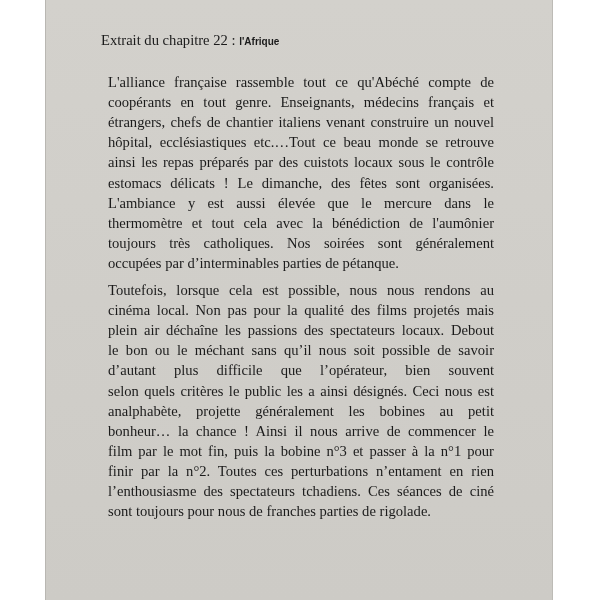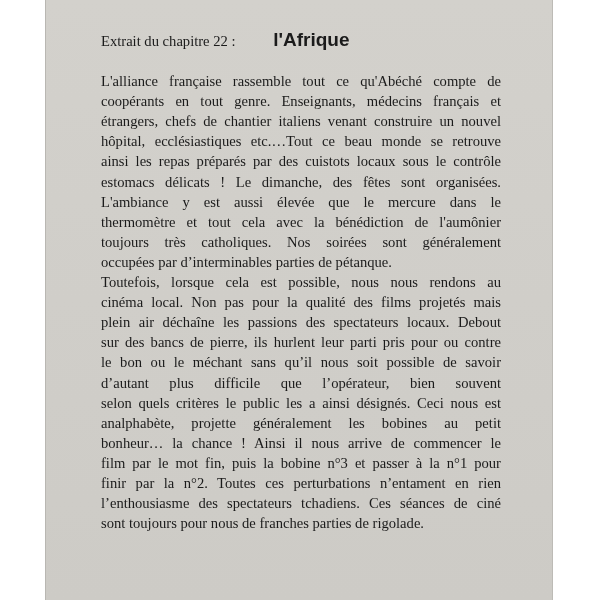--- a/index.html
+++ b/index.html
@@ -10,24 +10,24 @@
       position: absolute; left: 45px; top: 0; width: 508px; height: 600px;
       background: linear-gradient(180deg, #d3d1cc 0%, #d0cec9 50%, #cdcbc6 100%);
       box-shadow: 1px 0 0 #b9b7b2 inset, -1px 0 0 #bdbbb6 inset;
     }
     .content {
       position: absolute; left: 56px; top: 30px; width: 400px;
       font-family: "Liberation Serif", serif; color: #1b1b1b;
       font-size: 14.6px; line-height: 20.1px;
     }
     .heading { margin: 0 0 20px 0; font-size: 14.6px; }
-    .heading .bold { font-family: "Liberation Sans", sans-serif; font-weight: bold; font-size: 19px; margin-left: 34px; }
+    .heading .bold { font-family: "Liberation Sans", sans-serif; font-weight: bold; font-size: 10px; }
     .line { display: block; text-align: justify; text-align-last: justify; white-space: nowrap; height: 20.1px; }
     .line.last { text-align-last: left; }
-    .para { margin: 0; }
+    .para { margin: 7px; }
   </style>
 </head>
 <body>
 
 <div class="page">
   <div class="content">
     <div class="heading">
       <span>Extrait du chapitre 22 : </span><span class="bold">l'Afrique</span>
     </div>
     <div class="para">
@@ -39,21 +39,20 @@
       <span class="line">estomacs délicats ! Le dimanche, des fêtes sont organisées.</span>
       <span class="line">L'ambiance y est aussi élevée que le mercure dans le</span>
       <span class="line">thermomètre et tout cela avec la bénédiction  de l'aumônier</span>
       <span class="line">toujours très catholiques. Nos soirées sont généralement</span>
       <span class="line last">occupées par d’interminables parties de pétanque.</span>
     </div>
     <div class="para">
       <span class="line">Toutefois, lorsque cela est possible, nous nous rendons au</span>
       <span class="line">cinéma local. Non pas pour la qualité des films projetés mais</span>
       <span class="line">plein air déchaîne les passions des spectateurs locaux. Debout</span>
-      <span class="line">sur des bancs de pierre, ils hurlent leur parti pris pour ou contre</span>
       <span class="line">le bon ou le méchant sans qu’il nous soit possible de savoir</span>
       <span class="line">d’autant plus difficile que l’opérateur, bien souvent</span>
       <span class="line">selon quels critères le public les a ainsi désignés. Ceci nous est</span>
       <span class="line">analphabète, projette généralement les bobines au petit</span>
       <span class="line">bonheur… la chance ! Ainsi il nous arrive de commencer le</span>
       <span class="line">film par le mot fin, puis la bobine n°3 et passer à la n°1 pour</span>
       <span class="line">finir par la n°2. Toutes ces perturbations n’entament en rien</span>
       <span class="line">l’enthousiasme des spectateurs tchadiens. Ces séances de ciné</span>
       <span class="line last">sont toujours pour nous de franches parties de rigolade.</span>
     </div>

